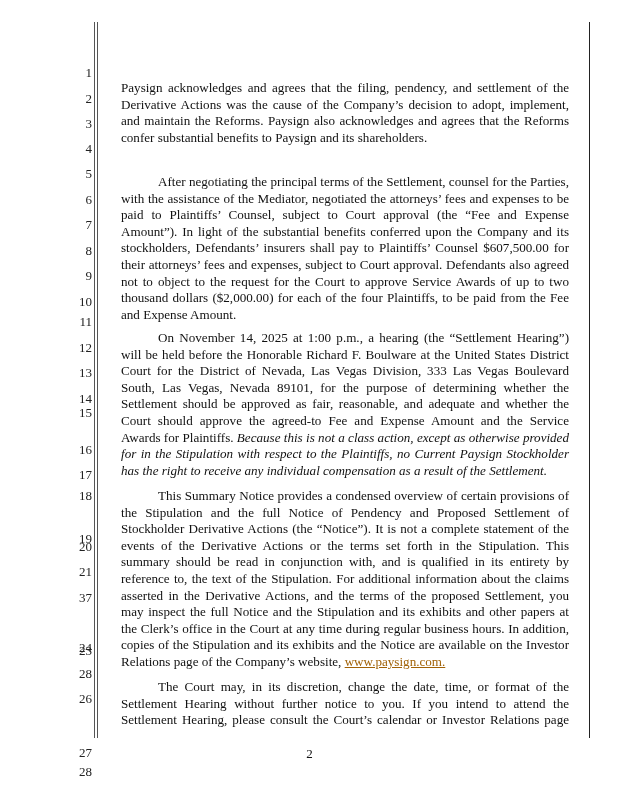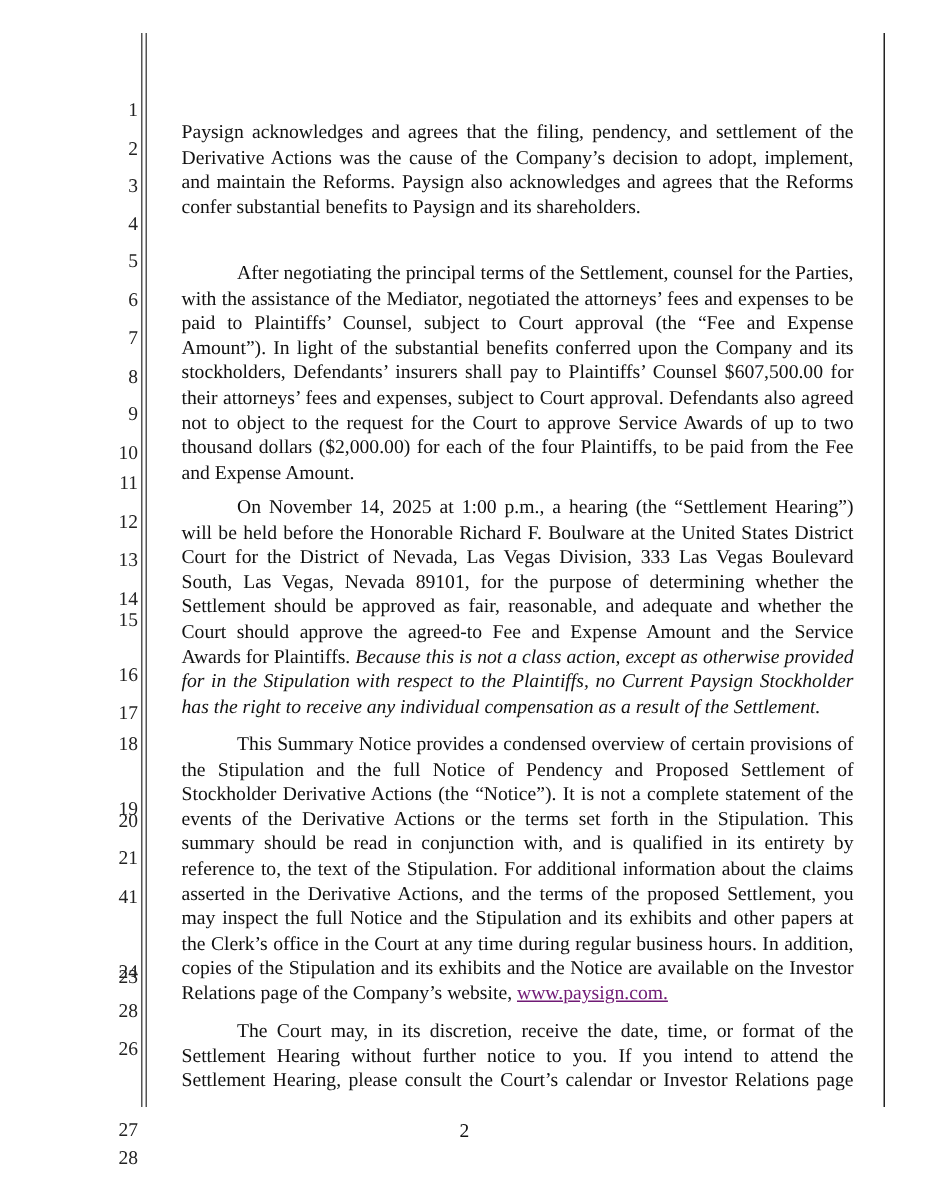--- a/index.html
+++ b/index.html
@@ -7,21 +7,21 @@
            font-family: "Liberation Serif", "DejaVu Serif", serif; color: #111; }
     .rule-left-1 { position: absolute; left: 94px; top: 22px; width: 1px; height: 716px; background: #555; }
     .rule-left-2 { position: absolute; left: 97px; top: 22px; width: 1px; height: 716px; background: #555; }
     .rule-right { position: absolute; left: 589px; top: 22px; width: 1px; height: 716px; background: #222; }
     .line-nums { position: absolute; left: 76px; top: 0; width: 16px; }
     .ln { position: absolute; right: 0; font-size: 13px; line-height: 13px; text-align: right; color: #222; }
     .text { position: absolute; left: 107px; width: 476px; font-size: 13.1px; line-height: 16.6px; text-align: justify; }
     .para { margin: 14px; }
     .indent { text-indent: 37px; }
     .bold-italic { font-weight: normal; font-style: italic; }
-    a.link { color: #701a75; text-decoration: underline; }
+    a.link { color: #a16207; text-decoration: underline; }
     .page-num { position: absolute; left: 0; width: 619px; top: 746px; text-align: center; font-size: 13px; }
     .last { text-align-last: justify; }
   </style>
 </head>
 <body>
 
 <div class="rule-left-1"></div>
 <div class="rule-left-2"></div>
 <div class="rule-right"></div>
 
@@ -40,21 +40,21 @@
   <span class="ln" style="top:341px">12</span>
   <span class="ln" style="top:366px">13</span>
   <span class="ln" style="top:392px">14</span>
   <span class="ln" style="top:406px">15</span>
   <span class="ln" style="top:443px">16</span>
   <span class="ln" style="top:468px">17</span>
   <span class="ln" style="top:489px">18</span>
   <span class="ln" style="top:532px">19</span>
   <span class="ln" style="top:540px">20</span>
   <span class="ln" style="top:565px">21</span>
-  <span class="ln" style="top:591px">41</span>
+  <span class="ln" style="top:591px">37</span>
   <span class="ln" style="top:644px">23</span>
   <span class="ln" style="top:641px">24</span>
   <span class="ln" style="top:667px">28</span>
   <span class="ln" style="top:692px">26</span>
   <span class="ln" style="top:746px">27</span>
 
   <span class="ln" style="top:765px">28</span>
 </div>
 
 <div class="text" style="top:66px">
@@ -71,16 +71,16 @@
   </p>
 </div>
 
 <div class="text" style="top:474px">
   <p class="para indent">
     <span>This Summary Notice provides a condensed overview of certain provisions of the Stipulation and the full Notice of Pendency and Proposed Settlement of Stockholder Derivative Actions (the “Notice”). It is not a complete statement of the events of the Derivative Actions or the terms set forth in the Stipulation. This summary should be read in conjunction with, and is qualified in its entirety by reference to, the text of the Stipulation. For additional information about the claims asserted in the Derivative Actions, and the terms of the proposed Settlement, you may inspect the full Notice and the Stipulation and its exhibits and other papers at the Clerk’s office in the Court at any time during regular business hours. In addition, copies of the Stipulation and its exhibits and the Notice are available on the Investor Relations page of the Company’s website, </span><a class="link" href="#">www.paysign.com.</a>
   </p>
 </div>
 
 <div class="text" style="top:665px">
-  <p class="para indent last">The Court may, in its discretion, receive the date, time, or format of the Settlement Hearing without further notice to you. If you intend to attend the Settlement Hearing, please consult the Court’s calendar or Investor Relations page</p>
+  <p class="para indent last">The Court may, in its discretion, change the date, time, or format of the Settlement Hearing without further notice to you. If you intend to attend the Settlement Hearing, please consult the Court’s calendar or Investor Relations page</p>
 </div>
 
 <div class="page-num">2</div>
 
 </body></html>

